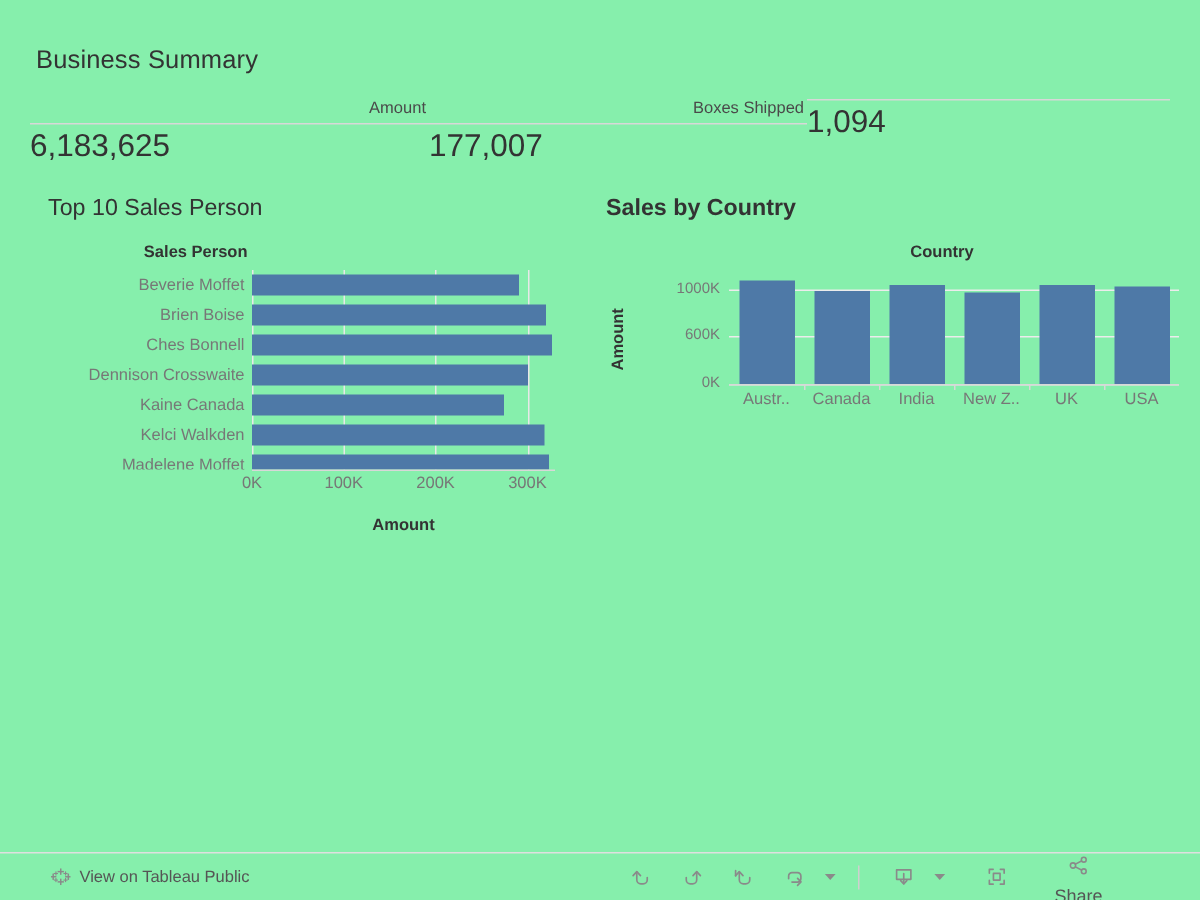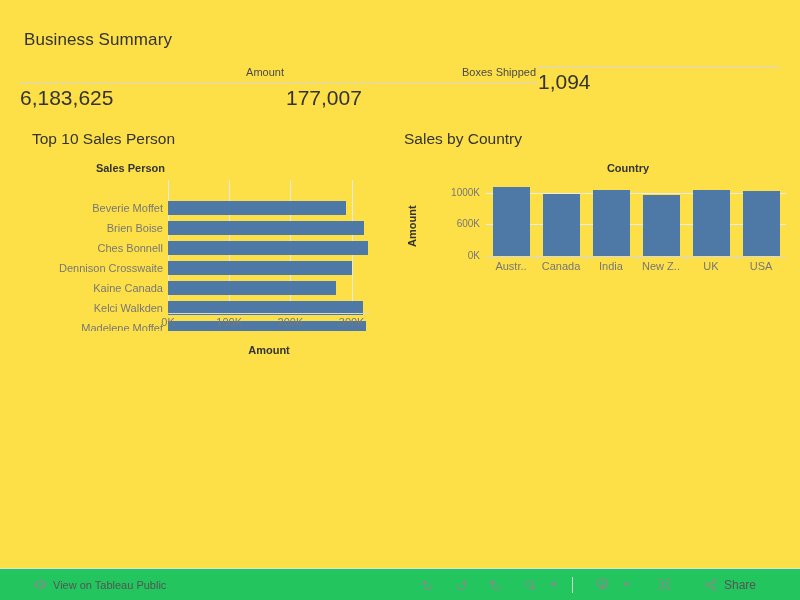--- a/index.html
+++ b/index.html
@@ -15,21 +15,21 @@
     color: #333333;
     overflow: hidden;
     position: relative;
   }
 
   #dashboard {
     position: absolute;
     left: 0; top: 0;
     width: 800px;
     height: 568px;
-    background: #fde047;
+    background: #86efac;
   }
 
   
   #dash-title {
     position: absolute;
     left: 24px;
     top: 30px;
     font-size: 17px;
     font-weight: 400;
     color: #333333;
@@ -79,21 +79,21 @@
 
   
   .sheet-title {
     position: absolute;
     font-size: 15.5px;
     font-weight: 400;
     color: #333333;
     white-space: nowrap;
   }
   #sheet-title-left  { left: 32px;  top: 130px; }
-  #sheet-title-right { left: 404px; top: 130px; }
+  #sheet-title-right { left: 404px; top: 130px; font-weight: bold; }
 
   
   #chart-left {
     position: absolute;
     left: 20px;
     top: 162px;
     width: 350px;
     height: 200px;
   }
   #left-field-label {
@@ -104,21 +104,21 @@
     text-align: right;
     font-size: 11px;
     font-weight: bold;
     color: #333333;
     white-space: nowrap;
   }
   
   #left-plot-clip {
     position: absolute;
     left: 0px;
-    top: 36px;
+    top: 18px;
     width: 350px;
     height: 133px;
     overflow: hidden;
   }
   .left-row {
     position: absolute;
     left: 0;
     width: 350px;
     height: 20px;
   }
@@ -266,21 +266,21 @@
     background: #d8d8d8;
   }
 
   
   #toolbar {
     position: absolute;
     left: 0;
     top: 568px;
     width: 800px;
     height: 32px;
-    background: #22c55e;
+    background: #86efac;
     border-top: 1px solid #e0e0e0;
     box-sizing: border-box;
   }
   #tableau-link {
     position: absolute;
     left: 34px;
     top: 0;
     height: 31px;
     display: flex;
     align-items: center;
@@ -560,21 +560,21 @@
         <svg class="tb-icon" width="17" height="17" viewBox="0 0 20 20" fill="none" stroke="currentColor" stroke-width="1.3" stroke-linecap="round" stroke-linejoin="round" aria-hidden="true">
           <path d="M4.2 7.2 V4.2 H7.2"></path>
           <path d="M12.8 4.2 H15.8 V7.2"></path>
           <path d="M15.8 12.8 V15.8 H12.8"></path>
           <path d="M7.2 15.8 H4.2 V12.8"></path>
           <rect x="7.4" y="7.4" width="5.2" height="5.2"></rect>
         </svg>
       </span>
     </div>
 
-    <div id="share-button" style="margin-left:14px;">
+    <div id="share-button" style="margin-left:14px;flex-direction:column;">
       <span>
         <svg class="tb-icon" width="16" height="16" viewBox="0 0 20 20" fill="none" stroke="currentColor" stroke-width="1.3" stroke-linecap="round" aria-hidden="true">
           <circle cx="14.4" cy="5.2" r="2.0"></circle>
           <circle cx="14.4" cy="14.8" r="2.0"></circle>
           <circle cx="5.4" cy="10.0" r="2.2"></circle>
           <path d="M7.4 8.9 L12.5 6.2"></path>
           <path d="M7.4 11.1 L12.5 13.8"></path>
         </svg>
       </span>
       <span id="share-label">Share</span>

